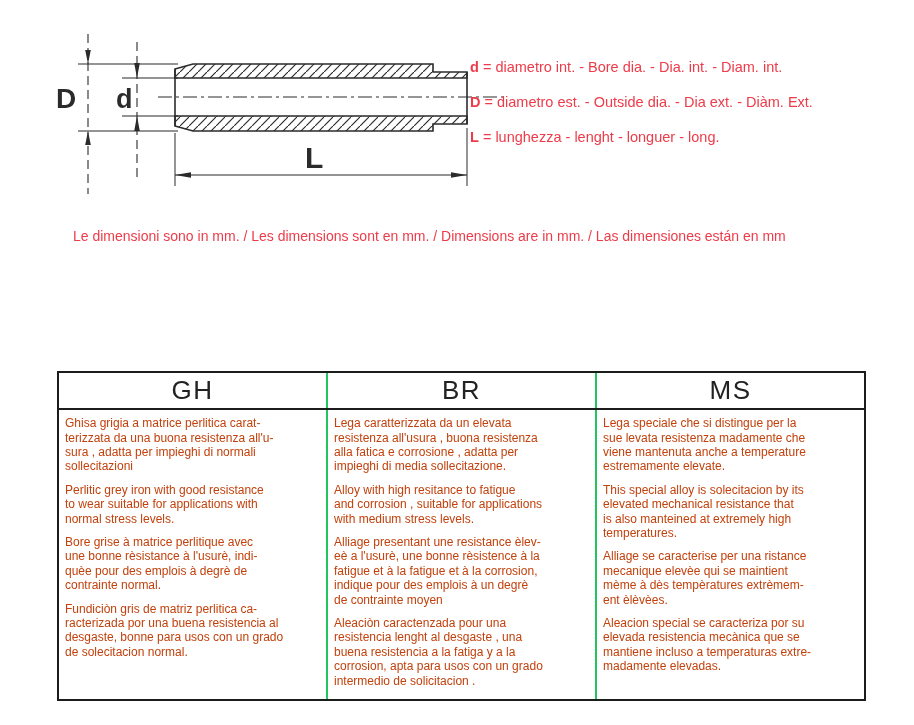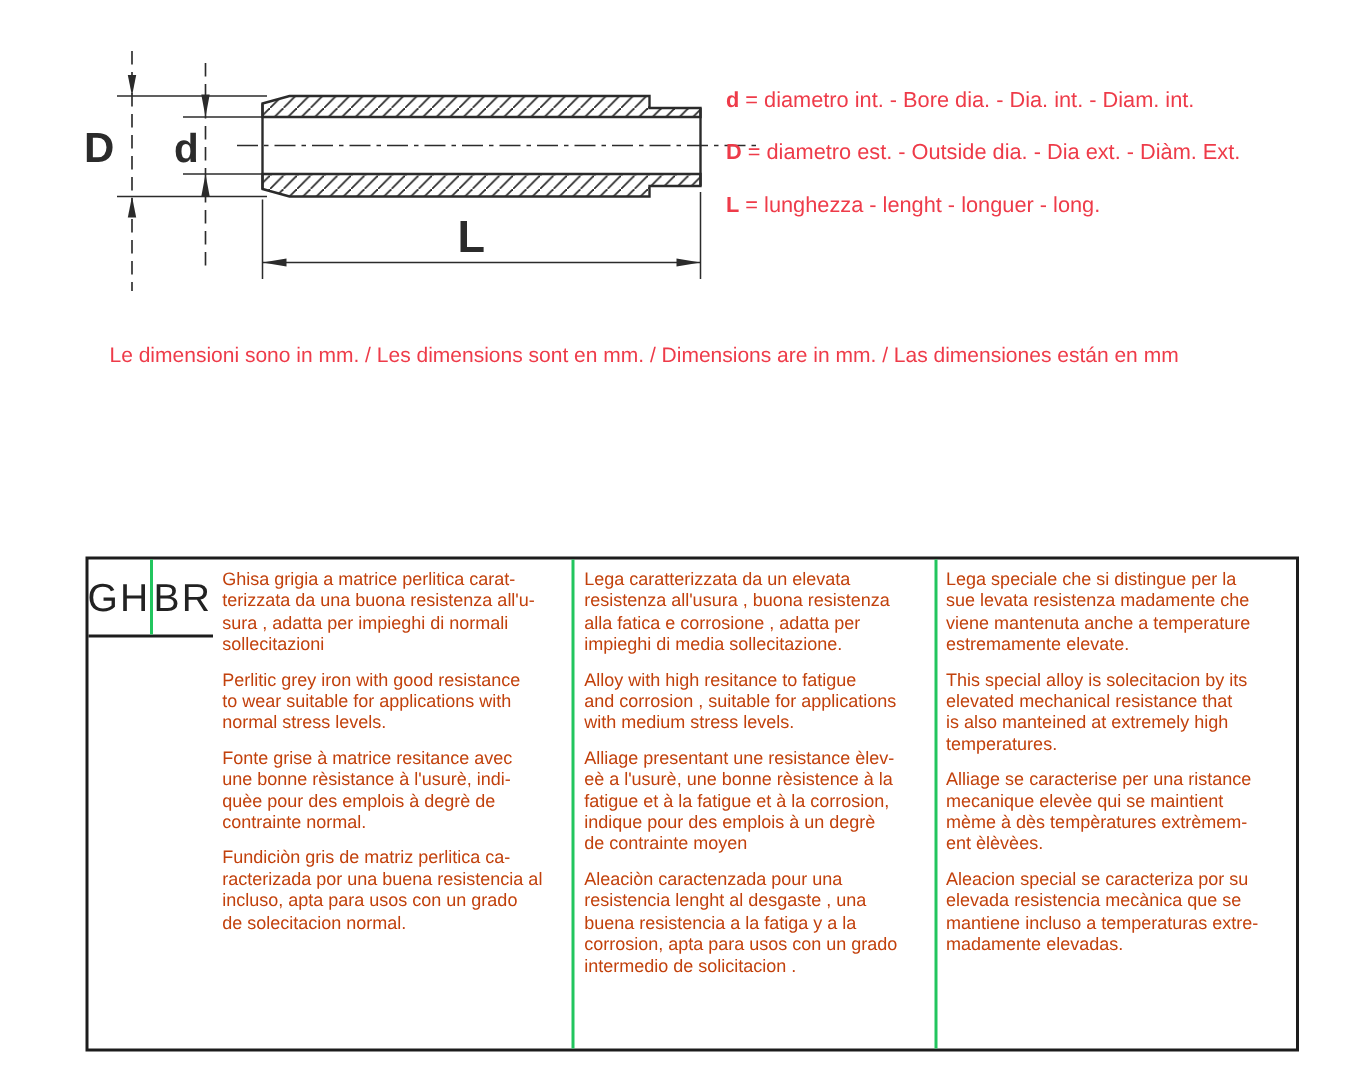--- a/index.html
+++ b/index.html
@@ -13,41 +13,41 @@
   }
 
   
   .drawing-wrap {
     position: absolute; left: 50px; top: 8px;
     width: 460px; height: 205px;
   }
 
   
   .legend {
-    position: absolute; left: 484px; top: 60px;
+    position: absolute; left: 470px; top: 60px;
     color: #ee3b49;
     font-size: 14.5px; line-height: 15px;
   }
   .legend-item { margin-bottom: 20px; white-space: nowrap; }
   .legend-symbol { font-weight: 700; }
 
   
   .note {
     position: absolute; left: 57px; top: 228px;
     color: #ee3b49;
     font-size: 14px; white-space: nowrap; margin-left: 16px;
   }
 
   
   .spec-table {
     position: absolute; left: 57px; top: 371px;
     width: 809px; height: 330px;
     border: 2px solid #1c1c1c;
     box-sizing: border-box;
-    display: flex; flex-direction: row;
+    display: flex; flex-direction: column;
     background: #fff;
   }
   .thead { display: flex; height: 50px; border-bottom: 2px solid #1c1c1c; }
   .tbody { display: flex; flex: 1; }
   .hcell, .bcell {
     flex: 1 1 0; box-sizing: border-box; overflow: hidden;
   }
   .hcell {
     display: flex; align-items: center; justify-content: center;
     font-size: 26px; letter-spacing: 1.5px; color: #222;
@@ -124,37 +124,38 @@
     <span>= lunghezza - lenght - longuer - long.</span>
   </div>
 </div>
 
 <div class="note">Le dimensioni sono in mm. / Les dimensions sont en mm. / Dimensions are in mm. / Las dimensiones están en mm</div>
 
 <div class="spec-table">
   <div class="thead">
     <div class="hcell">GH</div>
     <div class="hcell">BR</div>
+    <div class="hcell">MS</div>
   </div>
   <div class="tbody">
     <div class="bcell">
       <p class="para">Ghisa grigia a matrice perlitica carat-
 terizzata da una buona resistenza all'u-
 sura , adatta per impieghi di normali
 sollecitazioni</p>
       <p class="para">Perlitic grey iron with good resistance
 to wear suitable for applications with
 normal stress levels.</p>
-      <p class="para">Fonte grise à matrice resitance avec
+      <p class="para">Bore grise à matrice perlitique avec
 une bonne rèsistance à l'usurè, indi-
 quèe pour des emplois à degrè de
 contrainte normal.</p>
       <p class="para">Fundiciòn gris de matriz perlitica ca-
 racterizada por una buena resistencia al
-incluso, apta para usos con un grado
+desgaste, bonne para usos con un grado
 de solecitacion normal.</p>
     </div>
     <div class="bcell">
       <p class="para">Lega caratterizzata da un elevata
 resistenza all'usura , buona resistenza
 alla fatica e corrosione , adatta per
 impieghi di media sollecitazione.</p>
       <p class="para">Alloy with high resitance to fatigue
 and corrosion , suitable for applications
 with medium stress levels.</p>

